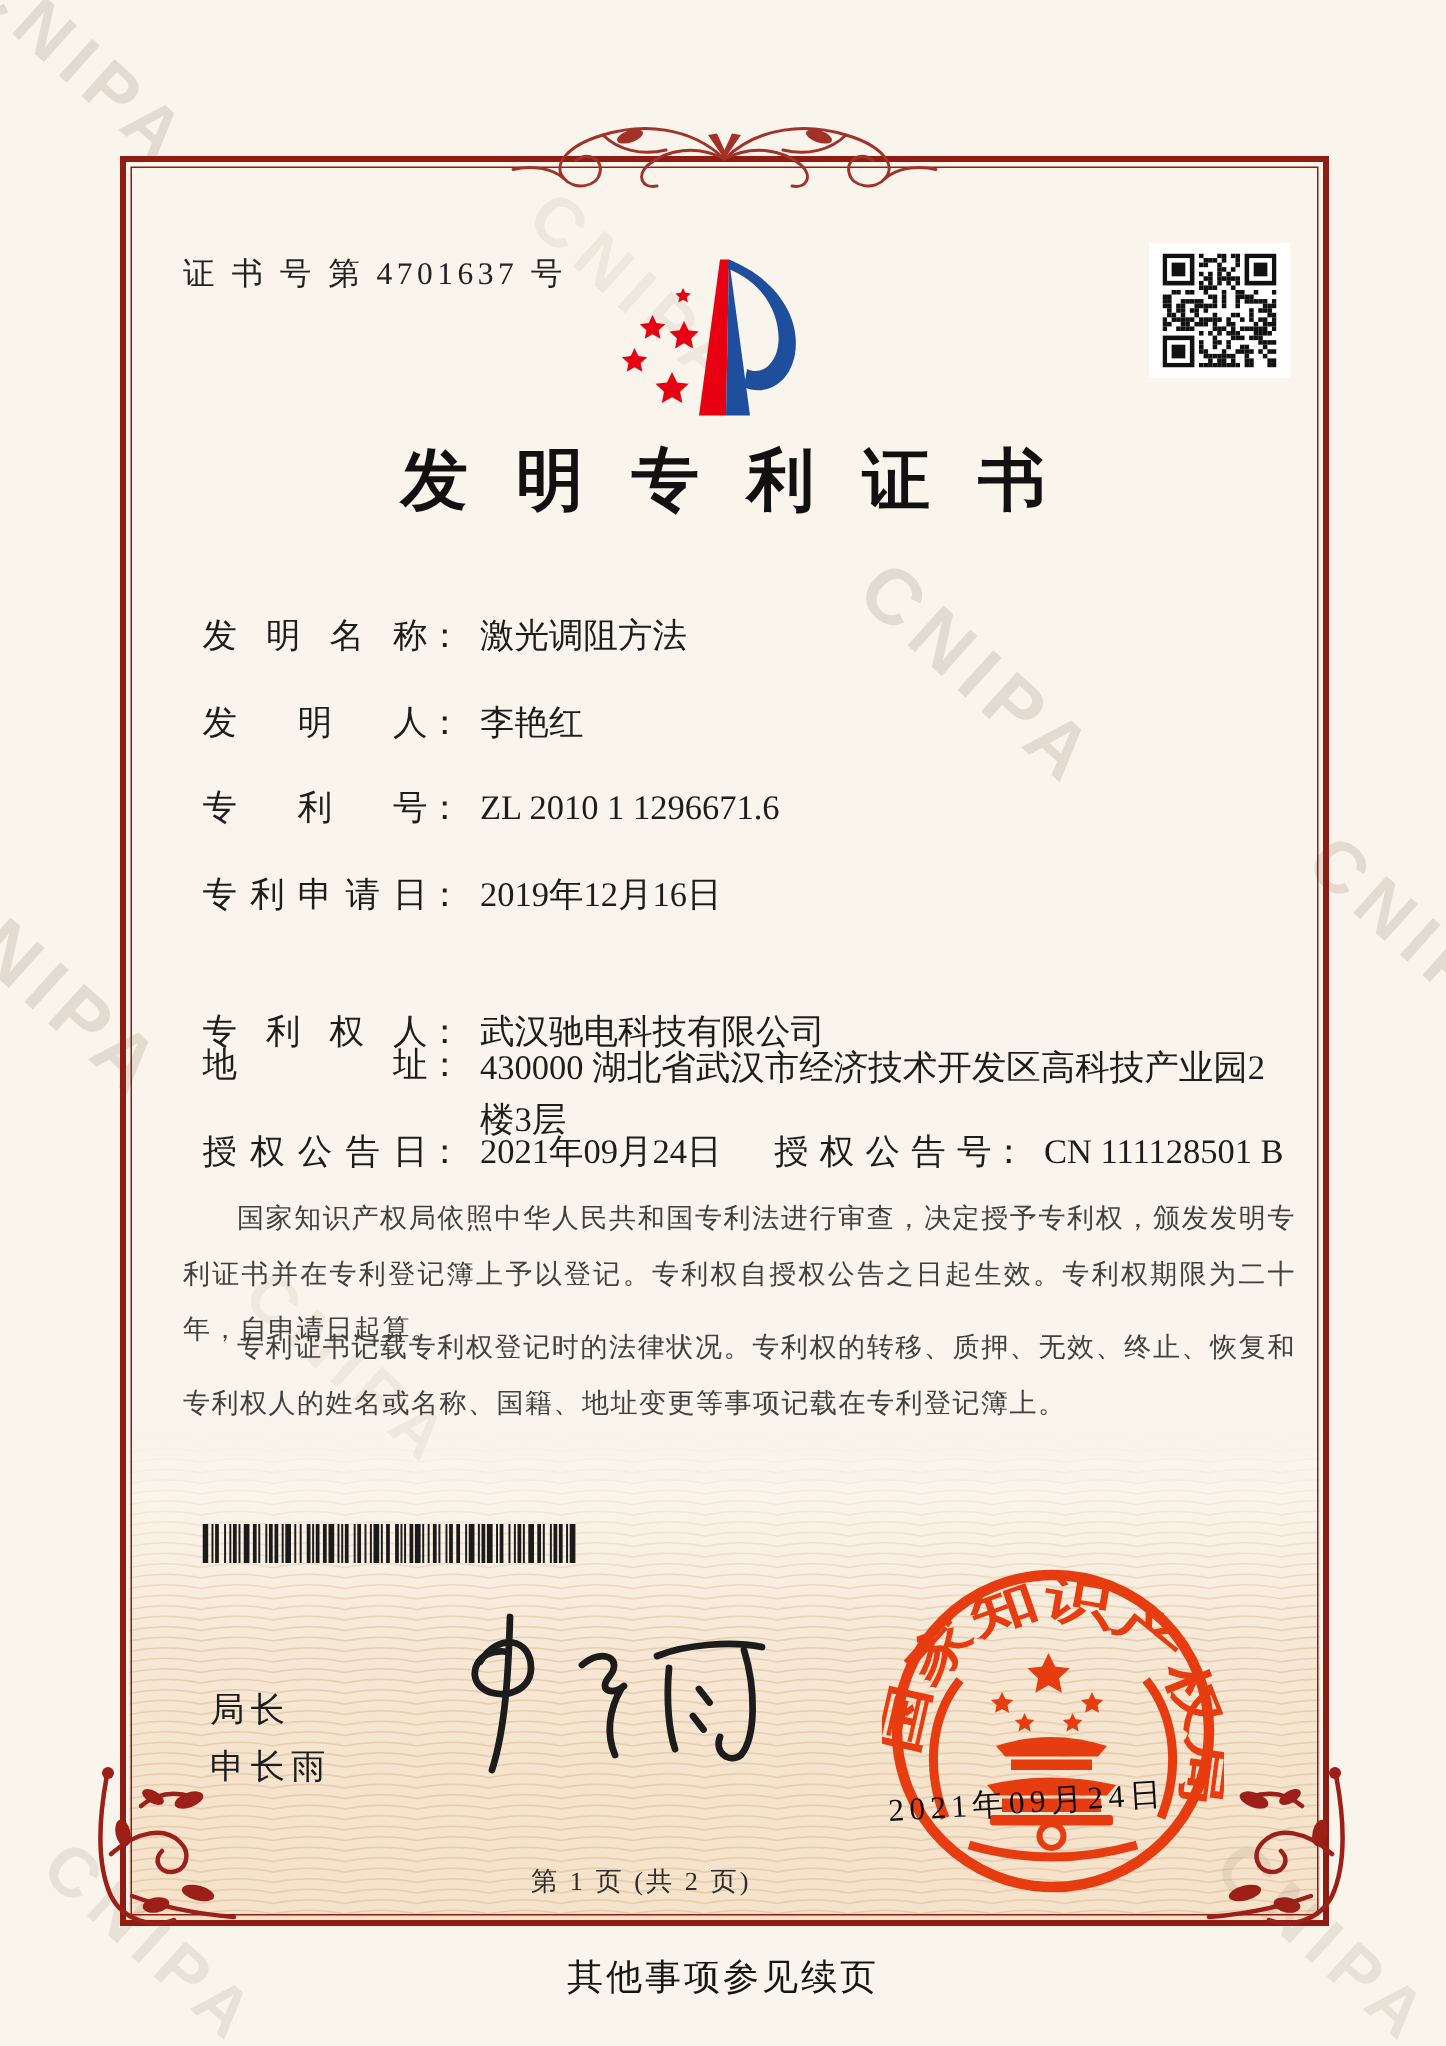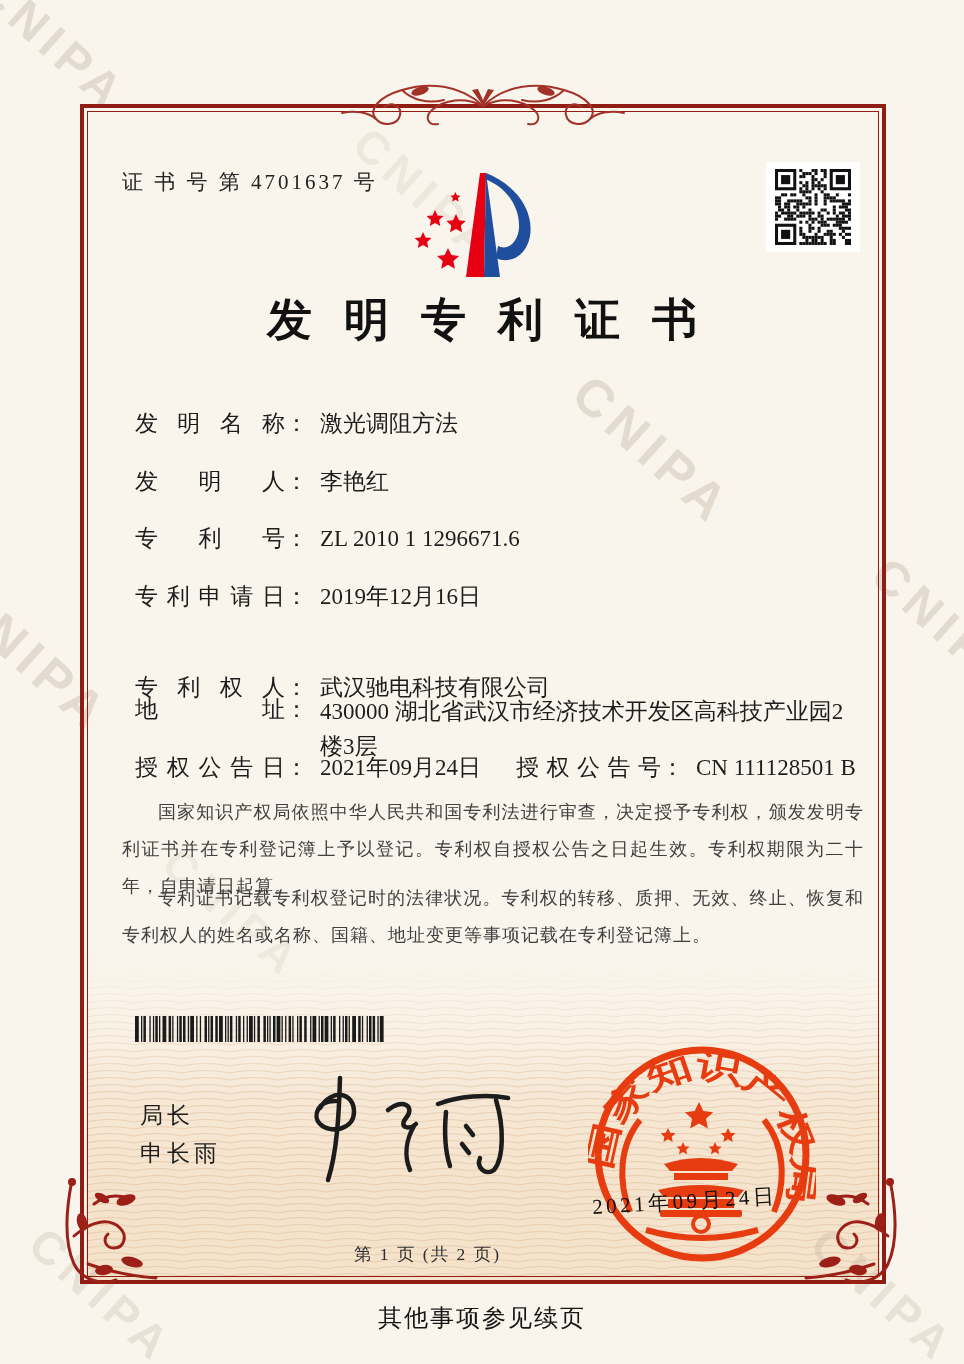--- a/index.html
+++ b/index.html
@@ -98,21 +98,21 @@
   .para {
     position:absolute; left:122px; width:742px;
     font-size:18px; line-height:37px; text-indent:2em;
     text-align:justify; letter-spacing:1px; color:#404040; z-index:5;
   }
   .p1 { top:794px; }
   .p2 { top:880px; }
 
   
   .barcode { position:absolute; left:135px; top:1016px; z-index:5; }
-  .director { position:absolute; left:140px; z-index:5; font-size:23px; letter-spacing:4px; }
+  .director { position:absolute; left:140px; z-index:5; font-size:23px; letter-spacing:4px;margin-top:24px; }
   .dir1 { top:1100px; } .dir2 { top:1138px; }
   .signature { position:absolute; left:292px; top:1074px; z-index:5; }
 
   .seal { position:absolute; left:588px; top:1040px; width:228px; height:228px; z-index:6; }
   .seal svg { position:absolute; left:0; top:0; }
   .seal-date {
     position:absolute; left:4px; top:146px; width:230px;
     font-size:21px; letter-spacing:3.5px; color:#101010;
     transform:rotate(-3.5deg); z-index:7; white-space:nowrap;
   }

